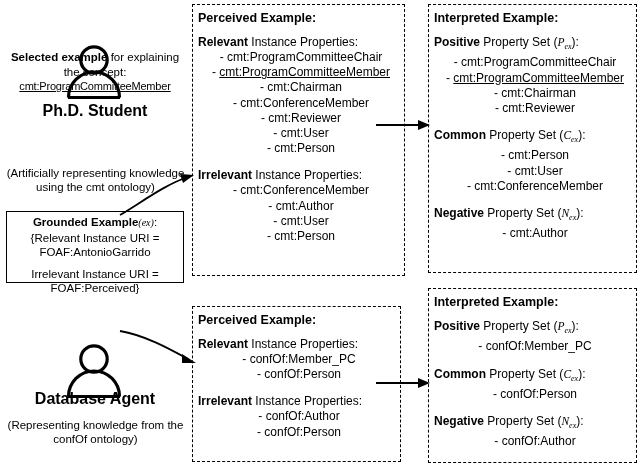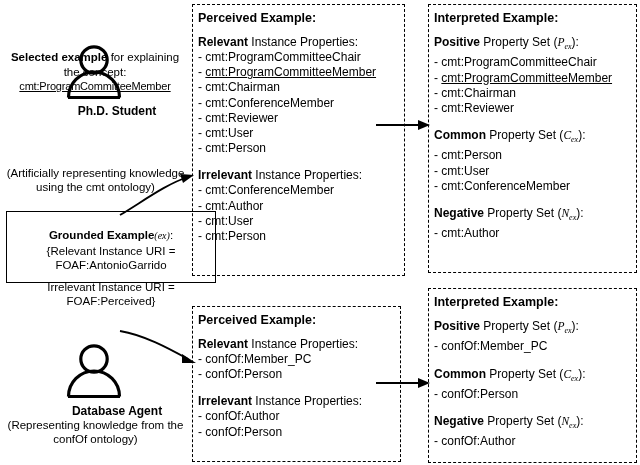--- a/index.html
+++ b/index.html
@@ -15,46 +15,46 @@
   #left-header{
     left:4px;top:2px;width:182px;
     text-align:center;font-size:11.5px;line-height:14.5px;margin-top:48px;
   }
   #left-header .b{font-weight:bold;}
   #left-header .u{text-decoration:underline;font-size:11px;letter-spacing:-0.2px;}
 
   .person{width:62px;height:54px;}
   .person svg{display:block;}
 
-  .role-title{font-weight:bold;font-size:12px;text-align:center;line-height:14px;padding-left:22px;}
+  .role-title{font-weight:bold;font-size:16px;text-align:center;line-height:14px;}
   .role-sub{font-size:11.5px;text-align:center;line-height:13.5px;}
 
   
   #grounded-box{
-    left:6px;top:211px;width:210px;height:72px;
+    left:6px;top:211px;width:178px;height:72px;
     border:1.6px solid #000;box-sizing:border-box;
     text-align:center;font-size:11.5px;line-height:14.5px;
-    padding-top:16px;
+    padding-top:3px;
   }
   #grounded-box .b{font-weight:bold;}
   #grounded-box i{font-family:"Liberation Serif","DejaVu Serif",serif;font-size:10px;font-style:italic;}
 
   
   .panel{
     border:1.7px dashed #000;box-sizing:border-box;
     padding:5px 0 0 5px;
   }
   .panel-title{
     font-weight:bold;font-size:12.5px;text-align:left;
     margin:1px 0 9px 0;padding-right:5px;
   }
   .sec{font-size:12px;line-height:15.2px;}
   .sec .hd{font-size:12px;line-height:16px;}
   .sec .hd b{font-weight:bold;}
-  .sec .it{font-size:12px;line-height:15.2px;white-space:nowrap;}
+  .sec .it{font-size:12px;line-height:15.2px;white-space:nowrap;text-align:center;}
   .sec .it.under span{text-decoration:underline;}
   .gap{height:11px;}
   .sub{font-family:"Liberation Serif","DejaVu Serif",serif;font-style:italic;font-size:11.5px;margin-top:7px;}
   .sub sub{font-size:8px;}
 
   
   #perceived-top{left:192px;top:4px;width:213px;height:272px;}
   #interpreted-top{left:428px;top:4px;width:209px;height:269px;}
   #perceived-bottom{left:192px;top:306px;width:209px;height:156px;}
   #interpreted-bottom{left:428px;top:288px;width:209px;height:175px;}
@@ -93,21 +93,21 @@
 </div>
 
 <div class="abs person" style="left:63px;top:344px;">
   <svg width="62" height="54" viewBox="0 0 62 54">
     <circle cx="31" cy="15" r="13.2" fill="none" stroke="#000" stroke-width="3.2"></circle>
     <path d="M5.5 52.5 A25.5 25.5 0 0 1 56.5 52.5" fill="none" stroke="#000" stroke-width="3.2"></path>
     <line x1="5" y1="52.6" x2="57" y2="52.6" stroke="#000" stroke-width="3.2"></line>
   </svg>
 </div>
 
-<div class="abs role-title" style="left:0px;top:404px;width:190px;">Database Agent</div>
+<div class="abs role-title" style="left:0px;top:392px;width:190px;">Database Agent</div>
 <div class="abs role-sub" style="left:2px;top:419px;width:187px;">(Representing knowledge from the confOf ontology)</div>
 
 <div class="abs arrow-curve" style="left:118px;top:168px;">
   <svg width="80" height="50" viewBox="0 0 80 50">
     <path d="M2 47 C24 34 48 16 70 9" fill="none" stroke="#000" stroke-width="1.8"></path>
     <polygon points="76,7 62,6 65,15" fill="#000"></polygon>
   </svg>
 </div>
 
 <div class="abs arrow-curve" style="left:118px;top:322px;">

